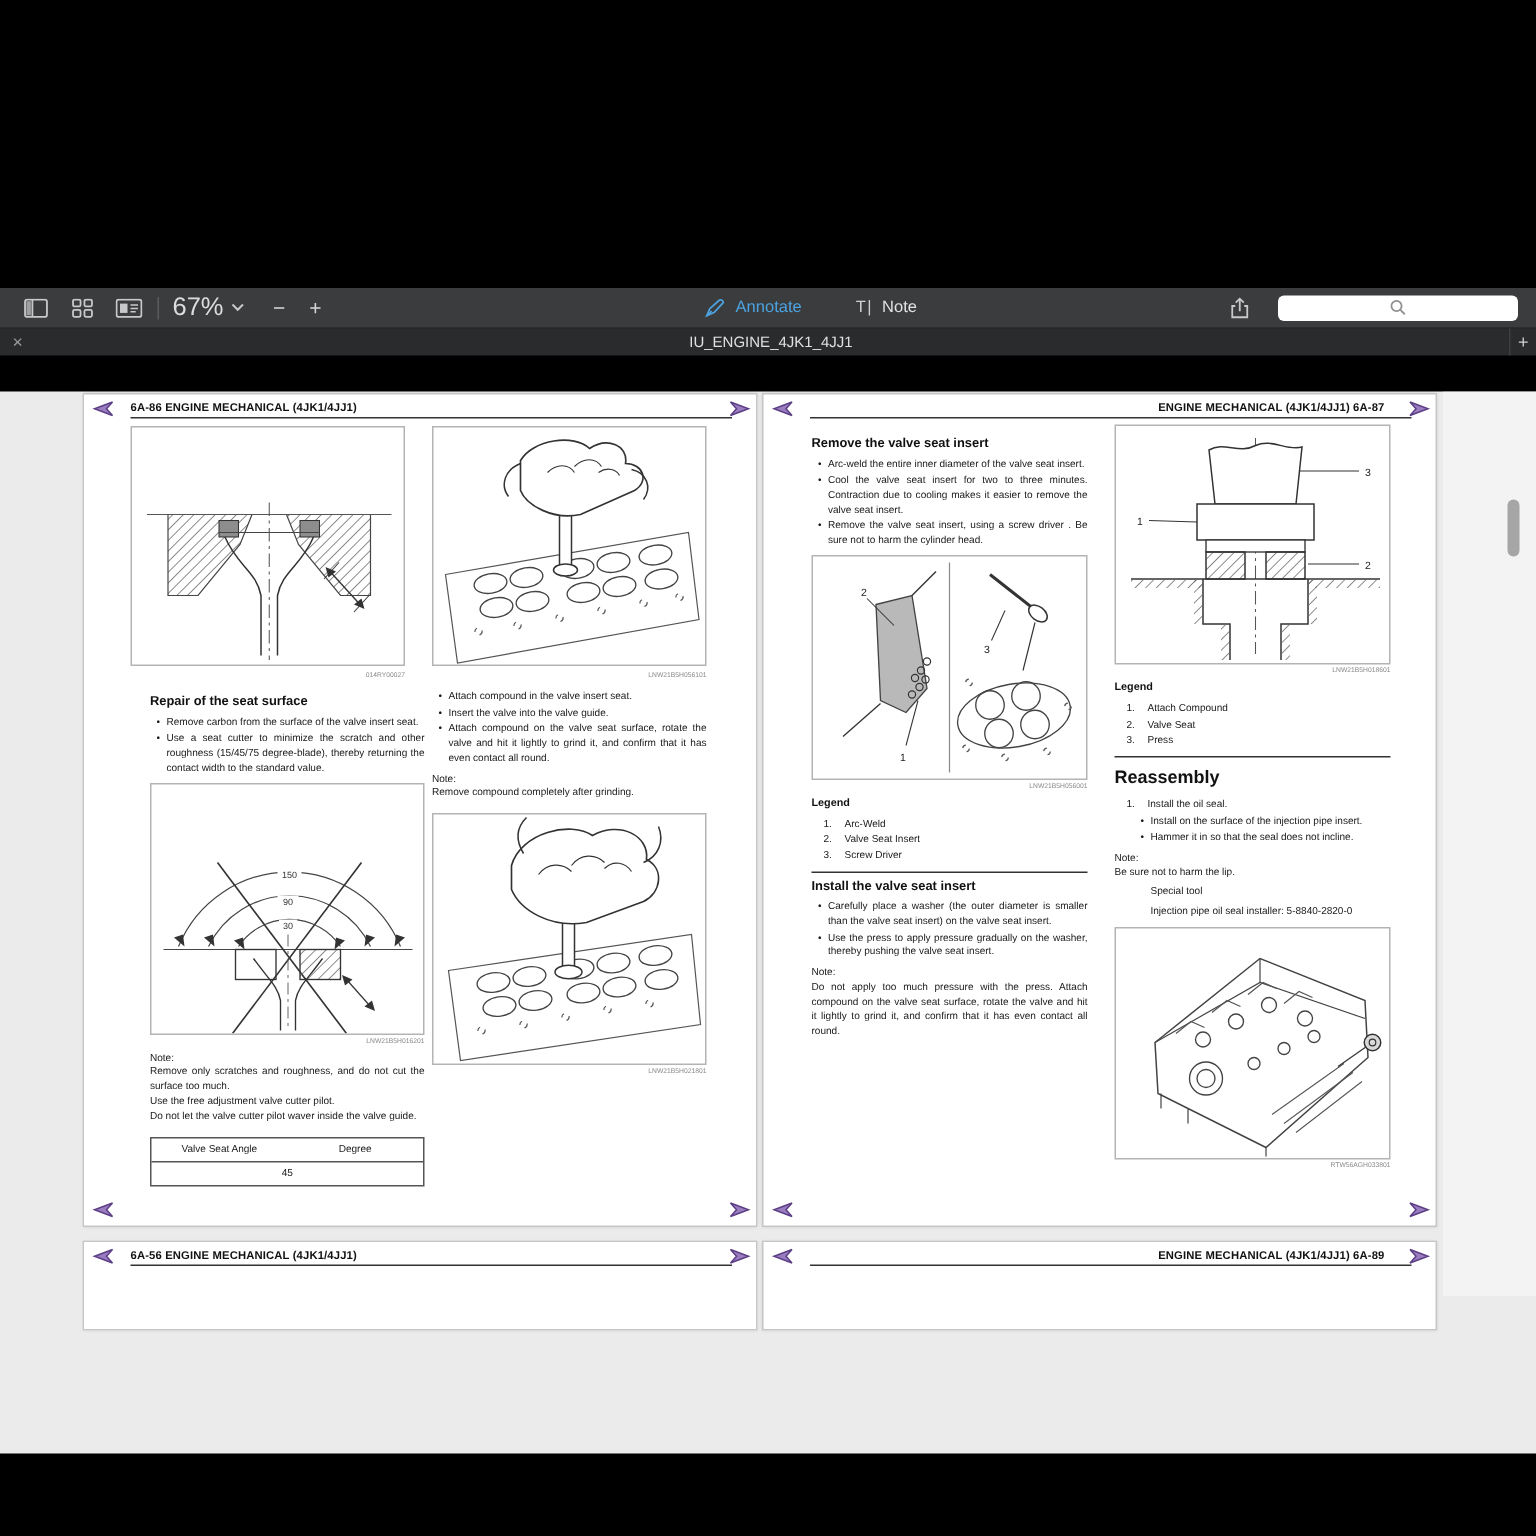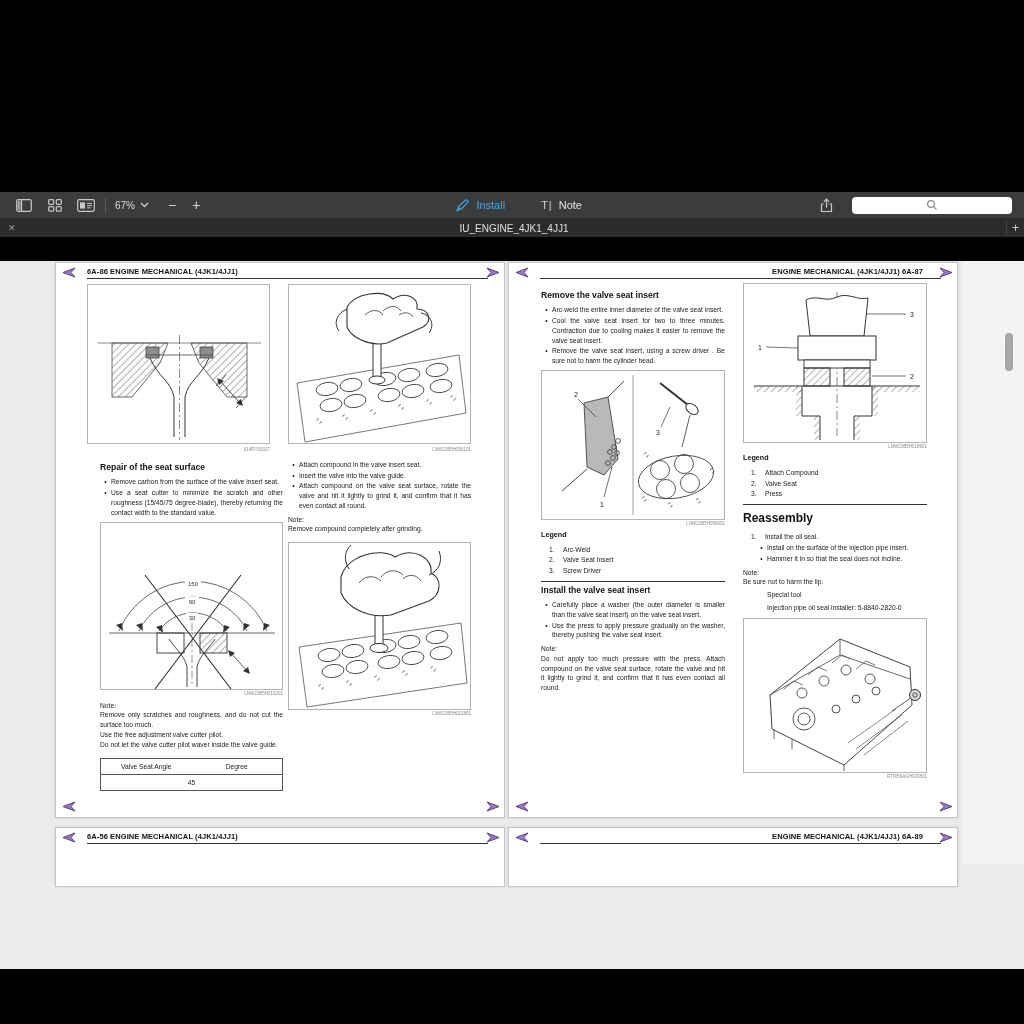--- a/index.html
+++ b/index.html
@@ -4,21 +4,21 @@
 <style>
   * { margin:0; padding:0; box-sizing:border-box; }
   html,body { width:1024px; height:1024px; background:#000; font-family:"Liberation Sans", sans-serif; overflow:hidden; }
   .screen { position:relative; width:1024px; height:1024px; background:#000; }
 
   
   .toolbar { position:absolute; top:192px; left:0; width:1024px; height:27px; background:#3a3c3e; display:flex; align-items:center; border-bottom:1px solid #2a2c2d; }
   .tb-left { display:flex; align-items:center; gap:11px; margin-left:14px; }
   .tb-iconbtn { width:20px; height:16px; display:flex; align-items:center; justify-content:center; cursor:default; }
   .tb-sep { width:1px; height:15px; background:#5a5c5e; margin:0 9px; }
-  .tb-zoom { display:flex; align-items:center; gap:5px; color:#dcdddd; font-size:10px;justify-content:flex-end; }
+  .tb-zoom { display:flex; align-items:center; gap:5px; color:#dcdddd; font-size:17px;justify-content:flex-end; }
   .tb-glyph { color:#d5d6d6; font-size:14px; line-height:1; padding:0 3px; }
   .tb-minus { margin-left:16px; }
   .tb-plus  { margin-left:10px; }
   .tb-annotate { display:flex; align-items:center; gap:6px; margin-left:252px; color:#4ca3e0; font-size:11px; }
   .tb-edit { display:flex; align-items:center; gap:6px; margin-left:36px; color:#e2e3e3; font-size:11px; }
   .tb-edit .t-glyph { font-size:11px; color:#cfd0d1; letter-spacing:1px; }
   .tb-right { margin-left:auto; display:flex; align-items:center; gap:16px; margin-right:12px; }
   .searchbox { position:relative; width:160px; height:17px; background:#ffffff; border-radius:4px; }
   .searchbox svg { position:absolute; left:50%; top:50%; transform:translate(-50%,-50%); }
   .search-input { position:absolute; inset:0; width:100%; height:100%; border:none; background:transparent; border-radius:4px; font-size:10px; padding:0 6px; outline:none; }
@@ -113,21 +113,21 @@
         </svg>
     </div>
     <span class="tb-glyph tb-minus">−</span>
     <span class="tb-glyph tb-plus">+</span>
 
     <div class="tb-annotate">
       <svg width="15" height="13" viewBox="0 0 15 13">
           <path d="M2.2,11.5 L4.2,6.8 L10.5,1.2 C11.6,0.4 13.3,1.4 13.2,2.8 L7.2,9.2 Z" fill="none" stroke="#4ca3e0" stroke-width="1.2"></path>
           <line x1="2.2" y1="11.5" x2="5.4" y2="8.4" stroke="#4ca3e0" stroke-width="1"></line>
         </svg>
-      <span>Install</span>
+      <span>Annotate</span>
     </div>
     <div class="tb-edit">
       <span class="t-glyph">T|</span>
       <span>Note</span>
     </div>
 
     <div class="tb-right">
       <div class="tb-iconbtn">
         <svg width="13" height="15" viewBox="0 0 13 15">
             <path d="M3.5,6 H1.5 V13.5 H11.5 V6 H9.5" fill="none" stroke="#c8c9ca" stroke-width="1.2"></path>

